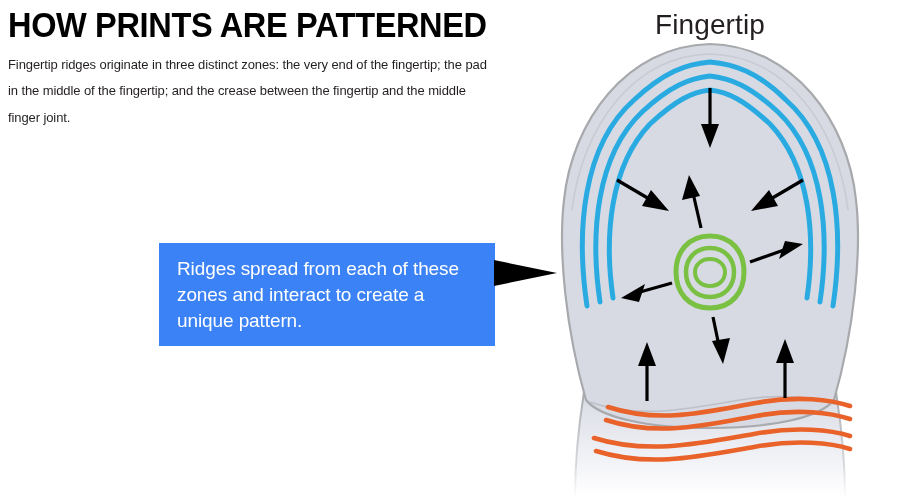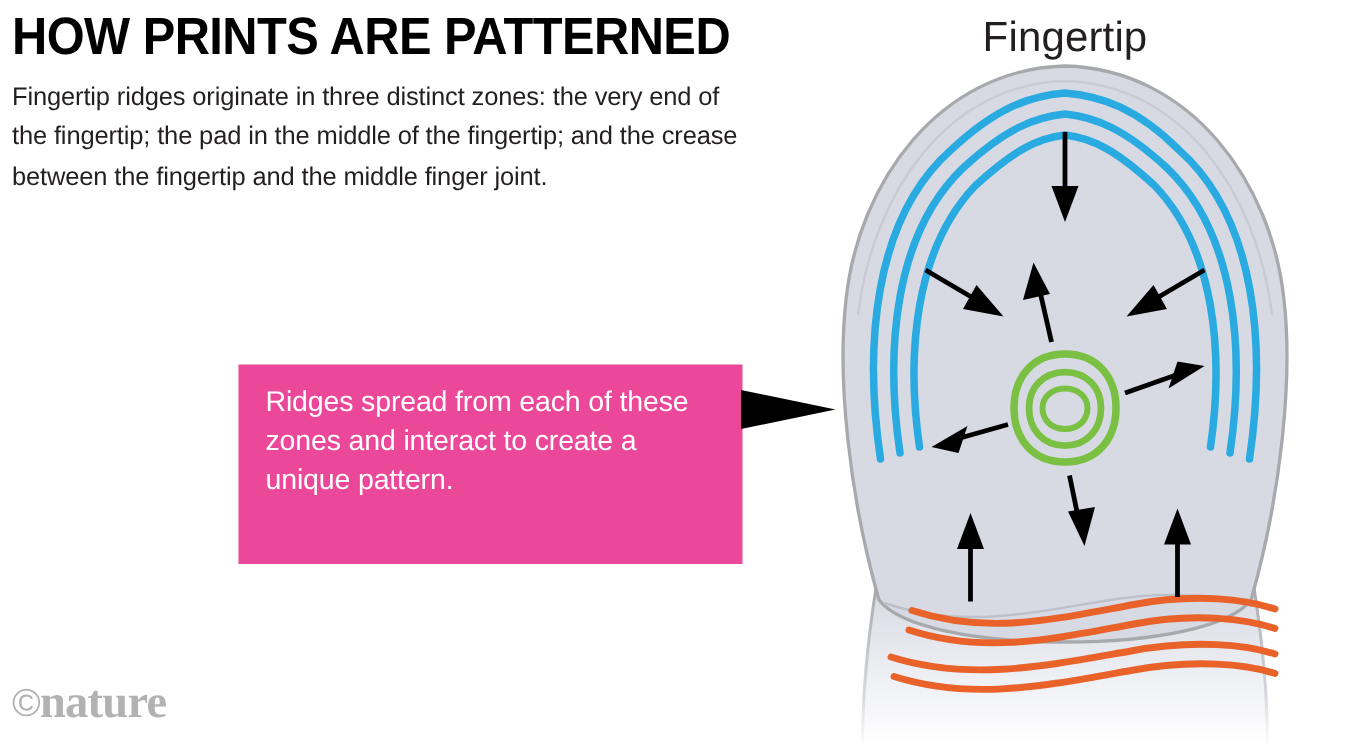--- a/index.html
+++ b/index.html
@@ -33,41 +33,41 @@
     transform: scaleX(0.93);
     transform-origin: left top;
     white-space: nowrap;
   }
 
   #standfirst {
     position: absolute;
     left: 8px;
     top: 52px;
     width: 492px;
-    font-size: 17px;
+    font-size: 13px;
     line-height: 26.4px;
     color: #231f20;
     letter-spacing: -0.1px;
   }
 
   
   #callout {
     position: absolute;
     left: 159px;
     top: 243px;
     width: 336px;
     height: 103px;
   }
   #callout-box {
     position: absolute;
     left: 0;
     top: 0;
     width: 336px;
-    height: 133px;
-    background: #ec4899;
+    height: 103px;
+    background: #3b82f6;
     box-sizing: border-box;
   }
   #callout-text {
     position: absolute;
     left: 18px;
     top: 13px;
     width: 300px;
     color: #ffffff;
     font-size: 19px;
     line-height: 26px;
@@ -136,21 +136,20 @@
 
   <div id="standfirst">Fingertip ridges originate in three distinct zones: the very end of the fingertip; the pad in the middle of the fingertip; and the crease between the fingertip and the middle finger joint.</div>
 
   <div id="callout">
     <div id="callout-box">
       <div id="callout-text">Ridges spread from each of these zones and interact to create a unique pattern.</div>
     </div>
     <div id="callout-tail"></div>
   </div>
 
-  <div id="nature-logo"><span class="cmark">©</span><span>nature</span></div>
 
   <div id="diagram">
 
     <div id="fingertip-label">Fingertip</div>
 
     <svg width="380" height="496" viewBox="0 0 380 496">
 
       <defs>
         <linearGradient id="shaftFade" x1="0" y1="0" x2="0" y2="1">
           <stop offset="0%" stop-color="#D8DAE3" stop-opacity="1"></stop>

